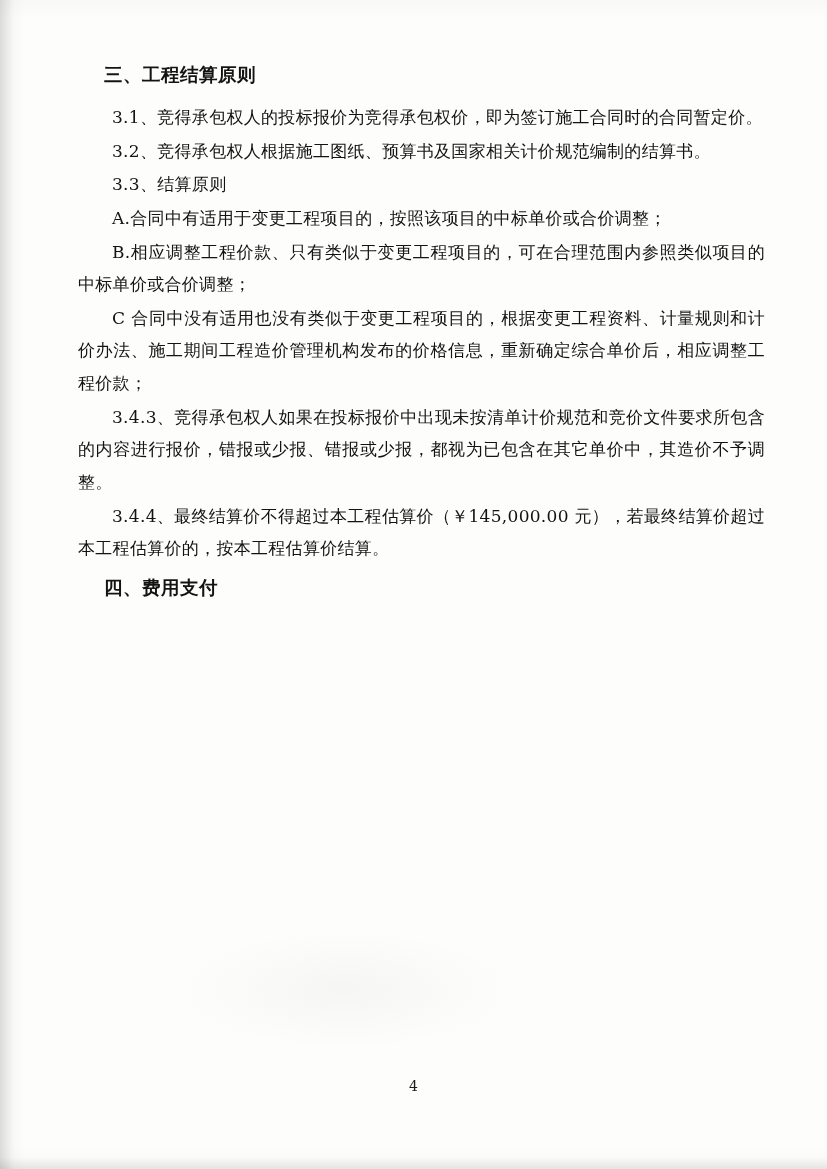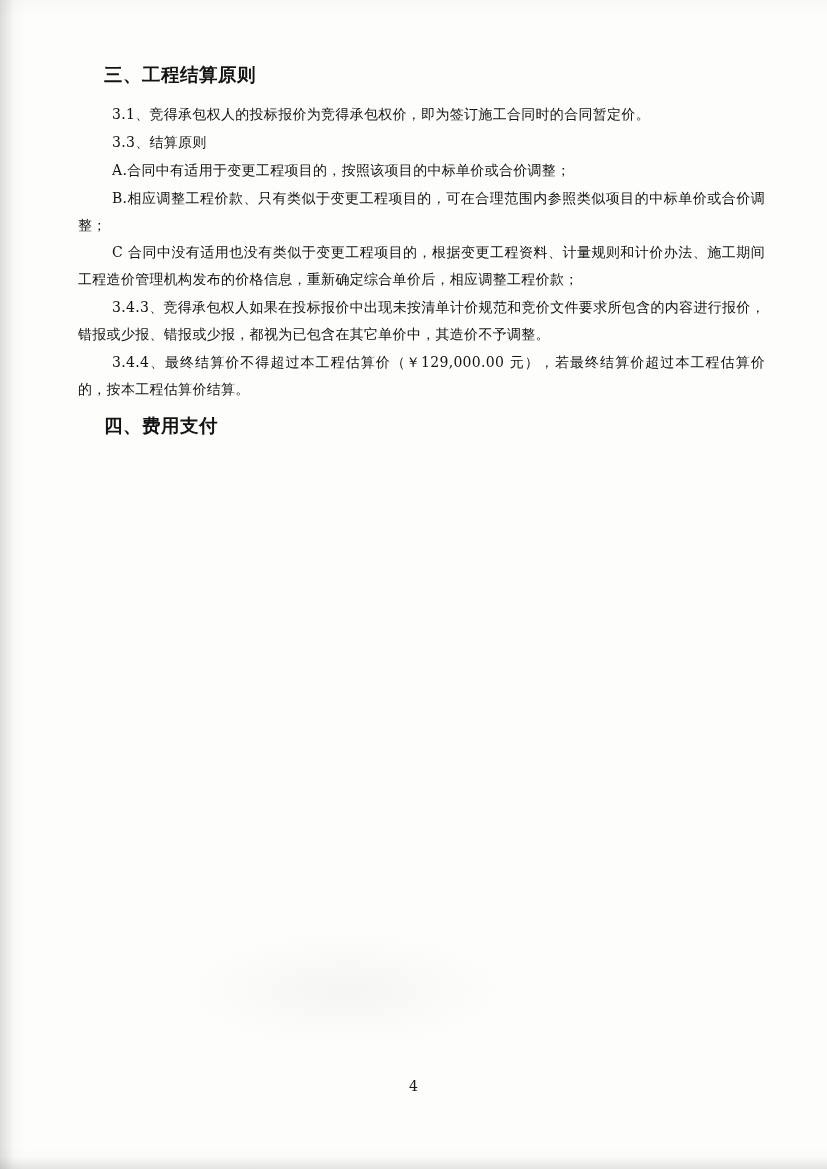--- a/index.html
+++ b/index.html
@@ -38,21 +38,21 @@
     font-weight: bold;
     font-size: 18.5px;
     letter-spacing: 0.5px;
     margin: 10px 0 14px 0;
     padding-left: 26px;
   }
   .heading.second {
     margin-top: 10px;
   }
   p.para {
-    font-size: 14px;
+    font-size: 17px;
     line-height: 1.92;
     margin: 0 0 1px 0;
     text-indent: 34px;
     text-align: justify;
     letter-spacing: 0.3px;
     word-break: break-all;
   }
   .pagenum {
     position: absolute;
     left: 0;
@@ -94,25 +94,26 @@
 <div class="page">
   <div class="edge-shadow-left"></div>
   <div class="edge-shadow-bottom"></div>
   <div class="watermark"></div>
 
   <div class="content">
 
     <h2 class="heading">三、工程结算原则</h2>
 
     <p class="para">3.1、竞得承包权人的投标报价为竞得承包权价，即为签订施工合同时的合同暂定价。</p>
+    <p class="para">3.2、竞得承包权人根据施工图纸、预算书及国家相关计价规范编制的结算书。</p>
     <p class="para">3.3、结算原则</p>
     <p class="para">A.合同中有适用于变更工程项目的，按照该项目的中标单价或合价调整；</p>
     <p class="para">B.相应调整工程价款、只有类似于变更工程项目的，可在合理范围内参照类似项目的中标单价或合价调整；</p>
     <p class="para">C 合同中没有适用也没有类似于变更工程项目的，根据变更工程资料、计量规则和计价办法、施工期间工程造价管理机构发布的价格信息，重新确定综合单价后，相应调整工程价款；</p>
     <p class="para">3.4.3、竞得承包权人如果在投标报价中出现未按清单计价规范和竞价文件要求所包含的内容进行报价，错报或少报、错报或少报，都视为已包含在其它单价中，其造价不予调整。</p>
-    <p class="para">3.4.4、最终结算价不得超过本工程估算价（￥129,000.00 元），若最终结算价超过本工程估算价的，按本工程估算价结算。</p>
+    <p class="para">3.4.4、最终结算价不得超过本工程估算价（￥145,000.00 元），若最终结算价超过本工程估算价的，按本工程估算价结算。</p>
 
     <h2 class="heading second">四、费用支付</h2>
 
   </div>
 
   <div class="pagenum">4</div>
 </div>
 
 </body></html>

